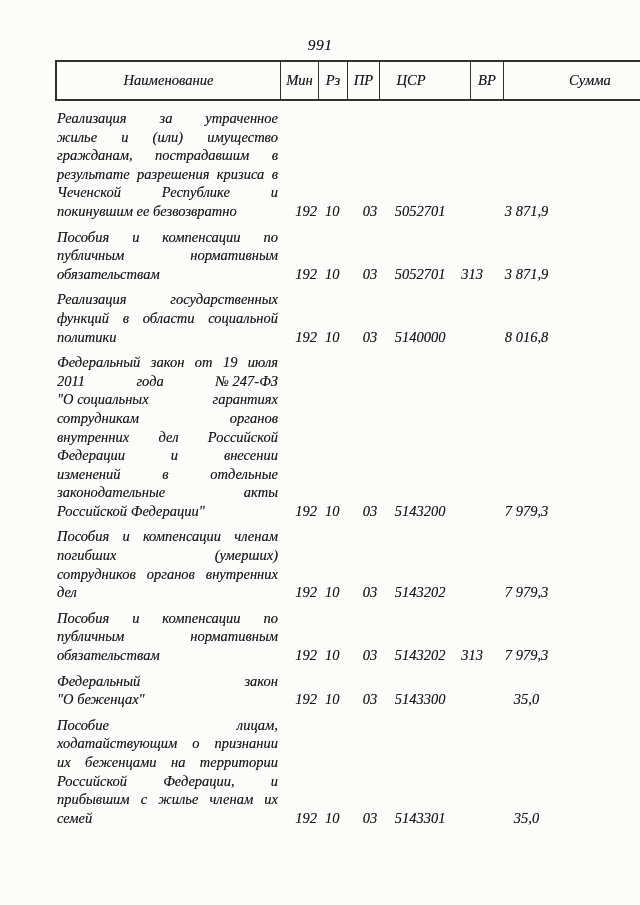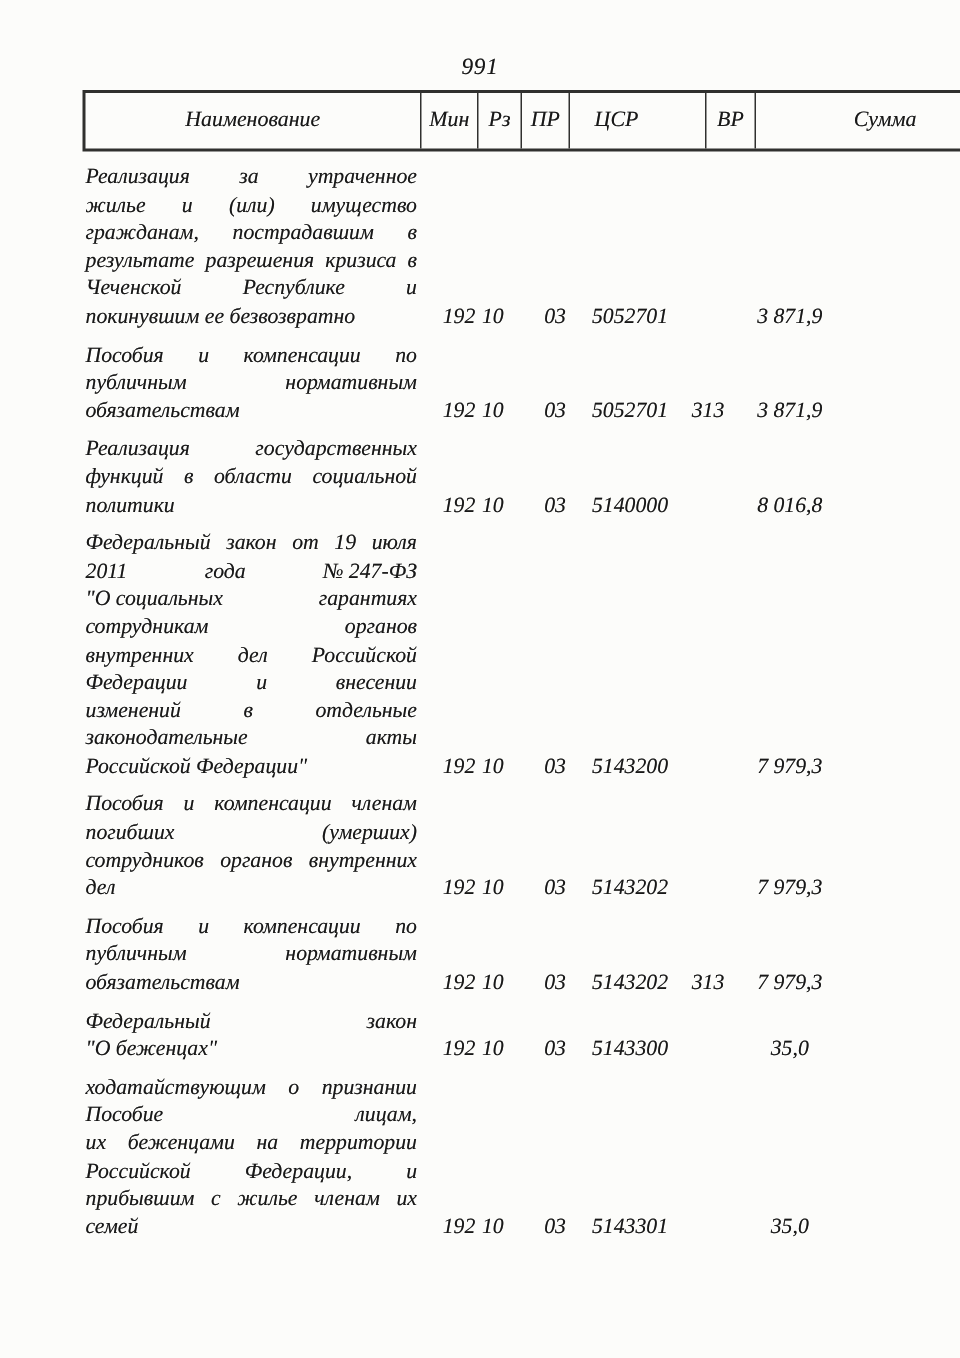--- a/index.html
+++ b/index.html
@@ -55,21 +55,21 @@
     font-size: 14.5px;
     line-height: 18.6px;
   }
   .row { position: relative; margin-bottom: 7px; }
   .name { width: 221px; }
   .ln { display: flex; justify-content: space-between; white-space: pre; }
   .ln-last { display: block; white-space: nowrap; }
   .vals { position: absolute; left: 0; bottom: 0; width: 100%; height: 18.6px; }
   .v { position: absolute; bottom: 0; line-height: 18.6px; white-space: nowrap; }
   .v-min { left: 230px; width: 38px;  text-align: center; }
-  .v-rz  { left: 256px; width: 31px;  text-align: center; }
+  .v-rz  { left: 268px; width: 31px;  text-align: left; }
   .v-pr  { left: 297px; width: 32px;  text-align: center; }
   .v-csr { left: 332px; width: 62px;  text-align: center; }
   .v-vr  { left: 399px; width: 32px;  text-align: center; }
   .v-sum { left: 417px; width: 105px; text-align: center; }
 </style>
 </head>
 <body style="background: rgb(252, 252, 250);">
 
 <div class="sheet" style="background: rgb(252, 252, 250); color: rgb(24, 24, 24);">
   <div class="page-number">991</div>
@@ -201,22 +201,22 @@
       <span class="v v-rz">10</span>
       <span class="v v-pr">03</span>
       <span class="v v-csr">5143300</span>
       <span class="v v-vr"></span>
       <span class="v v-sum">35,0</span>
     </div>
   </div>
 
   <div class="row">
     <div class="name">
+          <div class="ln"><span>Пособие</span><span>лицам,</span></div>
           <div class="ln"><span>ходатайствующим</span><span>о</span><span>признании</span></div>
-          <div class="ln"><span>Пособие</span><span>лицам,</span></div>
           <div class="ln"><span>их</span><span>беженцами</span><span>на</span><span>территории</span></div>
           <div class="ln"><span>Российской</span><span>Федерации,</span><span>и</span></div>
           <div class="ln"><span>прибывшим</span><span>с</span><span>жилье</span><span>членам</span><span>их</span></div>
           <div class="ln ln-last">семей</div>
         </div>
     <div class="vals">
       <span class="v v-min">192</span>
       <span class="v v-rz">10</span>
       <span class="v v-pr">03</span>
       <span class="v v-csr">5143301</span>

